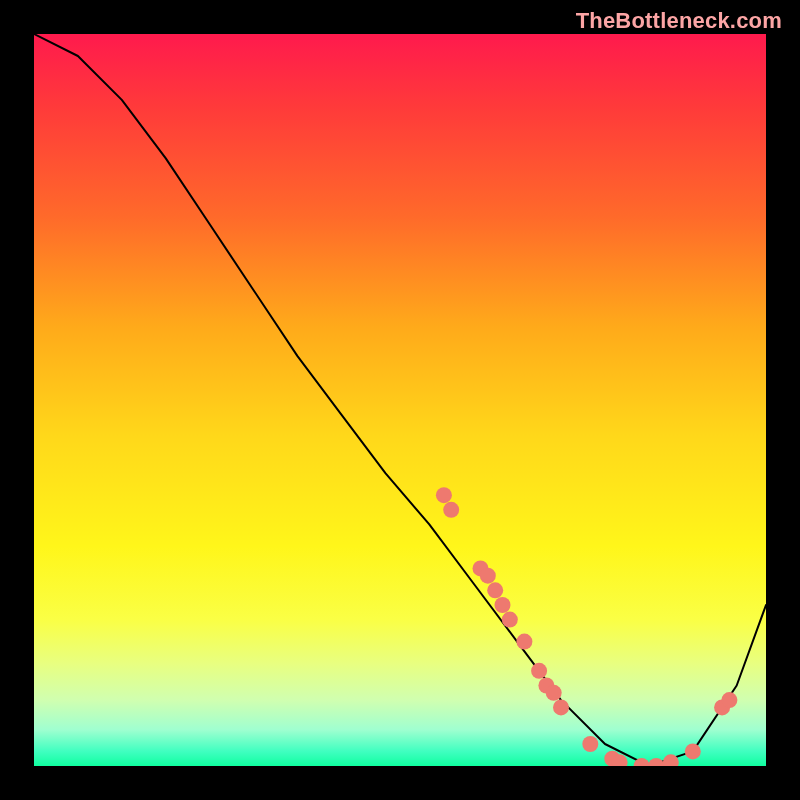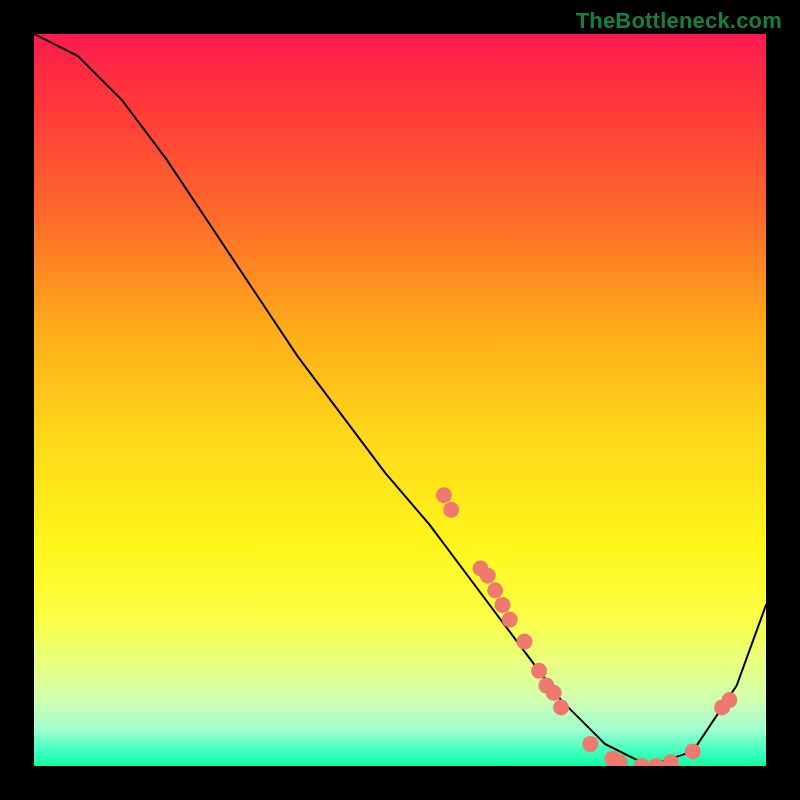--- a/index.html
+++ b/index.html
@@ -36,21 +36,21 @@
       #10ffa0 100%
     );
   }
   .watermark {
     position: absolute;
     top: 8px;
     right: 18px;
     font-family: Arial, Helvetica, sans-serif;
     font-size: 22px;
     font-weight: bold;
-    color: #15803d;
+    color: #fca5a5;
     letter-spacing: 0.2px;
   }
   svg.curve-layer {
     position: absolute;
     left: 0;
     top: 0;
     width: 732px;
     height: 732px;
   }
 </style>

